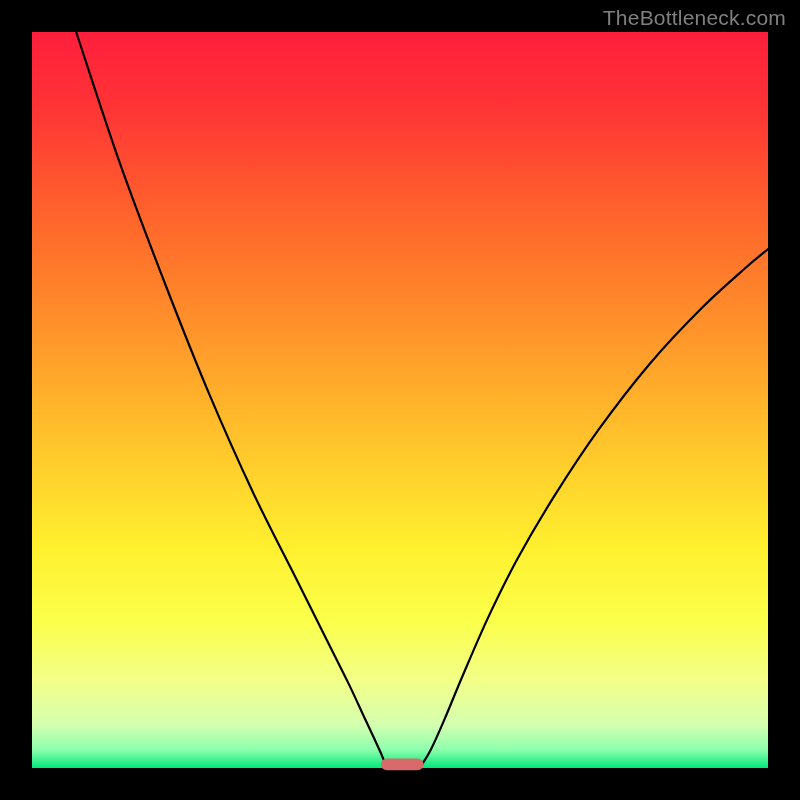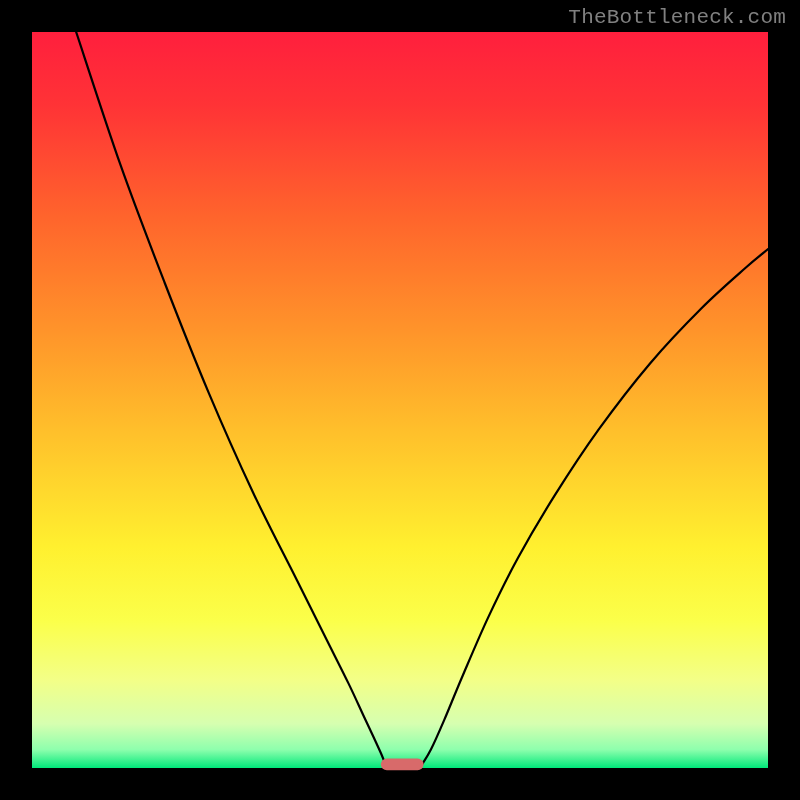--- a/index.html
+++ b/index.html
@@ -19,21 +19,20 @@
   }
   .watermark {
     position: absolute;
     top: 6px;
     right: 14px;
     color: #808080;
     font-size: 21px;
     font-weight: 500;
     letter-spacing: 0.2px;
     z-index: 10;
-    font-family: Liberation Mono, monospace;
   }
   svg.plot {
     position: absolute;
     left: 0;
     top: 0;
     width: 800px;
     height: 800px;
   }
 </style>
 </head>

